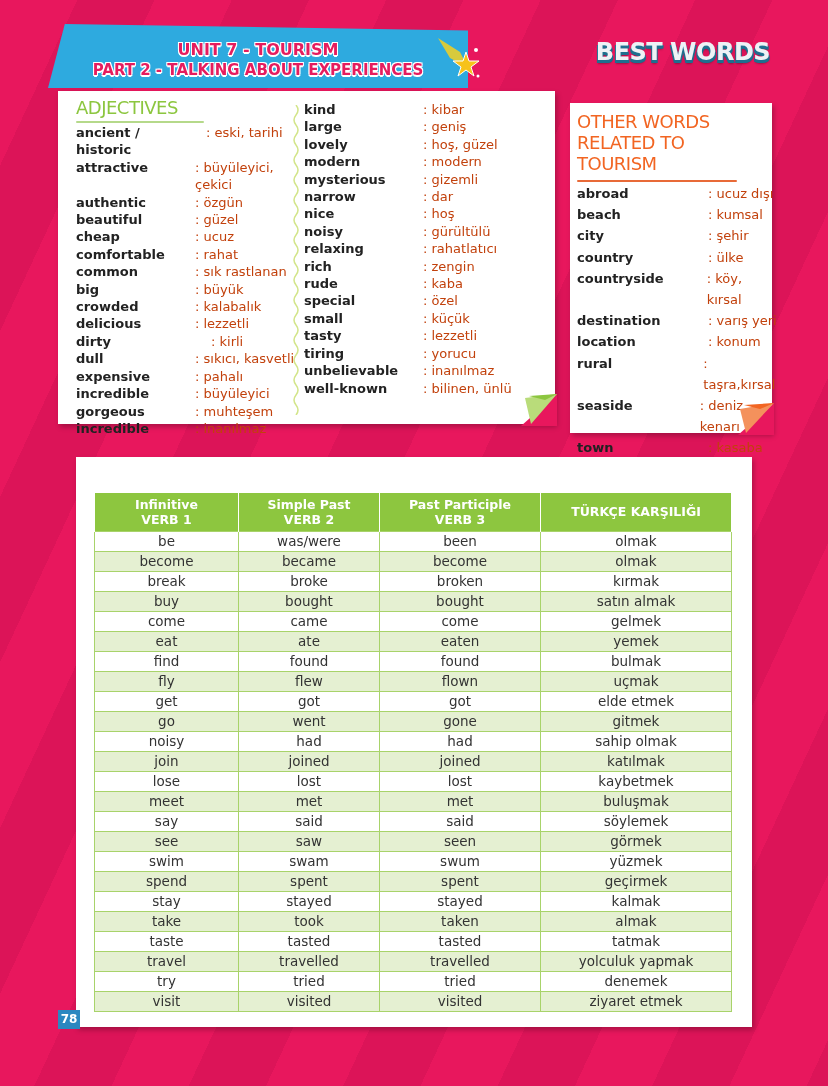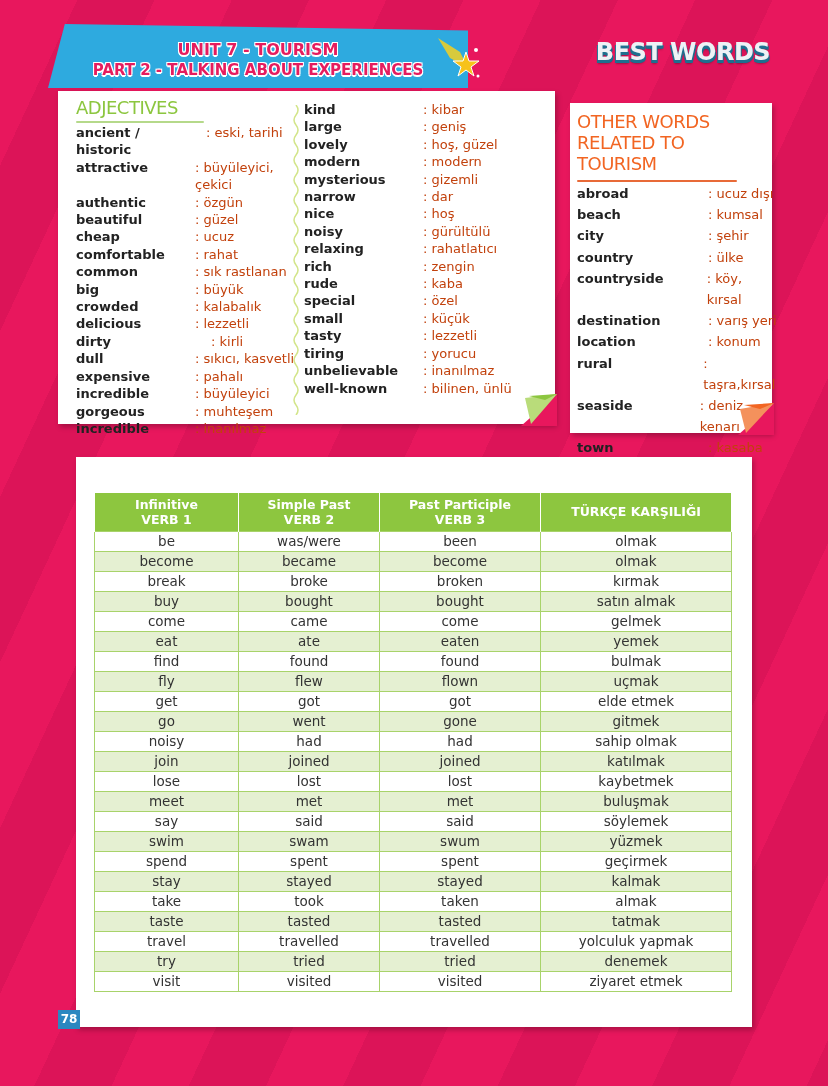--- a/index.html
+++ b/index.html
@@ -396,20 +396,26 @@
           <td>met</td>
           <td>buluşmak</td>
         </tr>
         <tr>
           <td>say</td>
           <td>said</td>
           <td>said</td>
           <td>söylemek</td>
         </tr>
         <tr>
+          <td>see</td>
+          <td>saw</td>
+          <td>seen</td>
+          <td>görmek</td>
+        </tr>
+        <tr>
           <td>swim</td>
           <td>swam</td>
           <td>swum</td>
           <td>yüzmek</td>
         </tr>
         <tr>
           <td>spend</td>
           <td>spent</td>
           <td>spent</td>
           <td>geçirmek</td>

